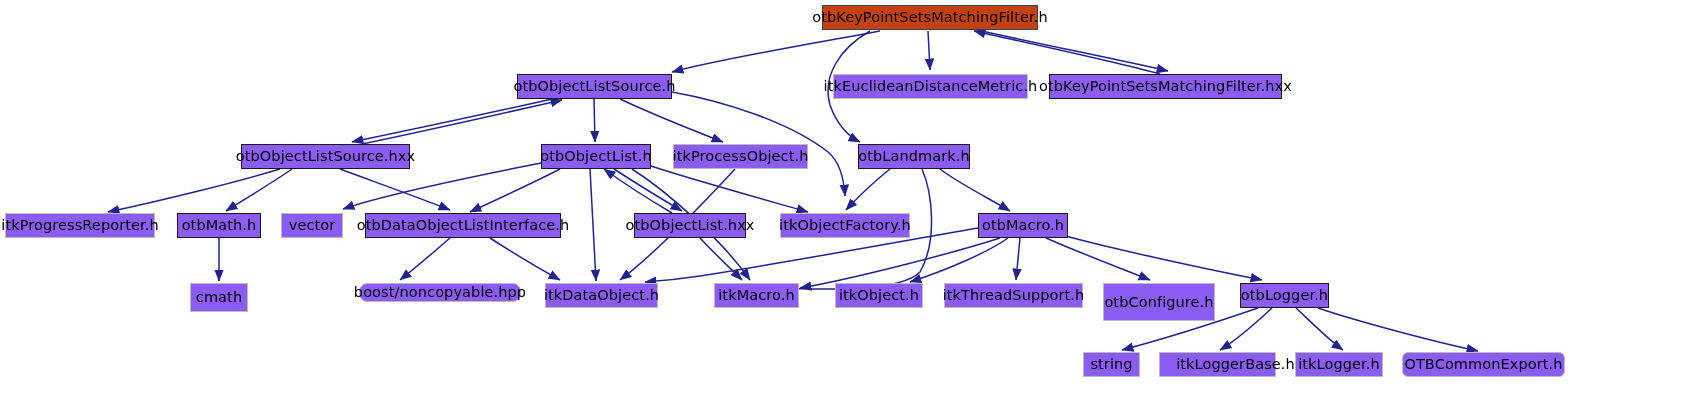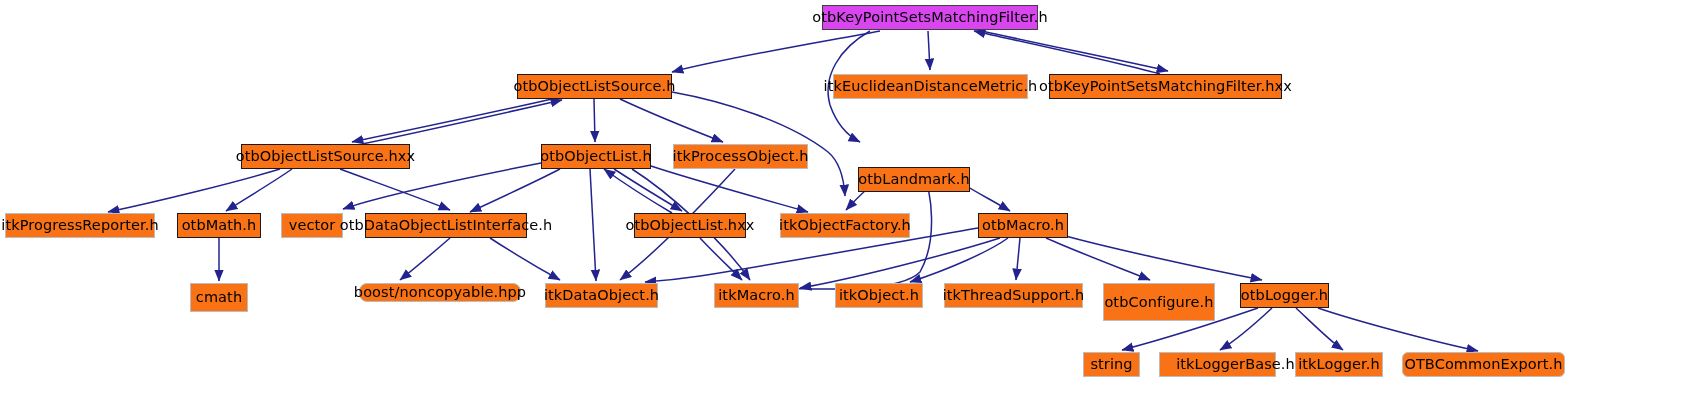--- a/index.html
+++ b/index.html
@@ -24,33 +24,33 @@
     top: 0;
     width: 1683px;
     height: 411px;
   }
   .node {
     position: absolute;
     box-sizing: border-box;
     display: flex;
     align-items: center;
     justify-content: center;
-    background: #f97316;
+    background: #8b5cf6;
     border: 1px solid #bcbcbc;
     font-size: 14.5px;
     color: #000000;
     white-space: nowrap;
     letter-spacing: 0.1px;
     line-height: 1;
   }
   .node.strong {
     border: 1.6px solid #1a1a1a;
   }
   .node.current {
-    background: #d946ef;
+    background: #c2410c;
     border: 1.6px solid #404040;
   }
   .node-label {
     display: block;
     padding: 0 2px;
     pointer-events: none;
   }
 </style>
 </head>
 <body>
@@ -118,33 +118,33 @@
       </div>
       <div class="node strong" style="left: 241px; top: 144px; width: 169px; height: 25px;">
         <span class="node-label">otbObjectListSource.hxx</span>
       </div>
       <div class="node strong" style="left: 541px; top: 144px; width: 110px; height: 25px;">
         <span class="node-label">otbObjectList.h</span>
       </div>
       <div class="node" style="left: 673px; top: 144px; width: 135px; height: 25px;">
         <span class="node-label">itkProcessObject.h</span>
       </div>
-      <div class="node strong" style="left: 858px; top: 144px; width: 112px; height: 25px; margin-top: 23px;">
+      <div class="node strong" style="left: 858px; top: 144px; width: 112px; height: 25px;">
         <span class="node-label">otbLandmark.h</span>
       </div>
       <div class="node" style="left: 5px; top: 213px; width: 150px; height: 25px;">
         <span class="node-label">itkProgressReporter.h</span>
       </div>
       <div class="node strong" style="left: 177px; top: 213px; width: 84px; height: 25px;">
         <span class="node-label">otbMath.h</span>
       </div>
       <div class="node" style="left: 281px; top: 213px; width: 62px; height: 25px;">
         <span class="node-label">vector</span>
       </div>
-      <div class="node strong" style="left: 365px; top: 213px; width: 162px; height: 25px;">
+      <div class="node strong" style="left: 365px; top: 213px; width: 196px; height: 25px;">
         <span class="node-label">otbDataObjectListInterface.h</span>
       </div>
       <div class="node strong" style="left: 634px; top: 213px; width: 112px; height: 25px;">
         <span class="node-label">otbObjectList.hxx</span>
       </div>
       <div class="node" style="left: 780px; top: 213px; width: 130px; height: 25px;">
         <span class="node-label">itkObjectFactory.h</span>
       </div>
       <div class="node strong" style="left: 978px; top: 213px; width: 90px; height: 25px;">
         <span class="node-label">otbMacro.h</span>

